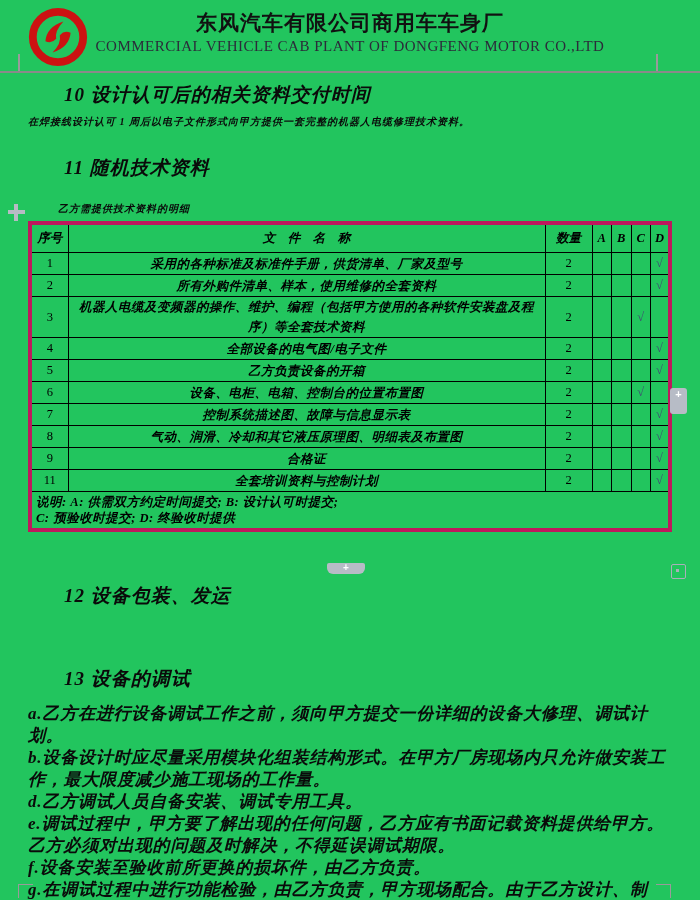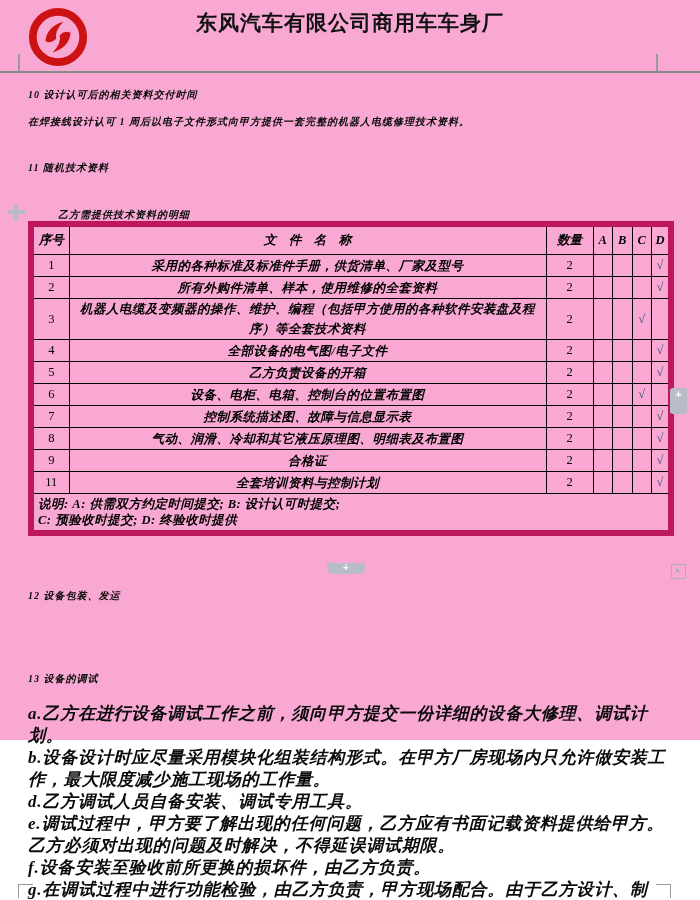--- a/index.html
+++ b/index.html
@@ -1,40 +1,40 @@
 <!DOCTYPE html>
 <html><head>
 <meta charset="utf-8">
 <style>
   html,body{margin:0;padding:0;}
   body{width:700px;height:900px;background:#fff;overflow:hidden;
        font-family:"Liberation Serif", serif;color:#000;}
-  .page{position:relative;width:700px;height:740px;background:#f9a8d4;}
+  .page{position:relative;width:700px;height:900px;background:#22c55e;}
 
   
   .logo{position:absolute;left:24px;top:7px;width:68px;height:60px;}
   .title-cn{position:absolute;left:0;top:9px;width:700px;text-align:center;
             font-family:"Liberation Sans", sans-serif;font-weight:bold;
             font-size:21px;letter-spacing:1px;color:#111;}
   .title-en{position:absolute;left:0;top:38px;width:700px;text-align:center;
             font-family:"Liberation Serif", serif;font-size:15px;
             letter-spacing:.5px;color:#2b2b3a;}
   .header-rule{position:absolute;left:0;top:71px;width:700px;height:2px;background:#8a8a8a;}
   .tick{position:absolute;width:2px;height:17px;background:#9a9a9a;top:54px;}
   .tick-tl{left:18px;} .tick-tr{left:656px;}
 
   
   .doc{position:absolute;font-style:italic;font-weight:700;font-size:10px;
        line-height:21px;letter-spacing:1px;color:#0a0a0a;}
-  .title-line{font-size:10px;}
+  .title-line{font-size:19px;margin-left:36px;}
 
   
   table.doc-table{position:absolute;left:28px;top:221px;width:640px;
                   border-collapse:collapse;table-layout:fixed;
-                  border:6px solid #be185d;padding-left:14px;}
+                  border:4px solid #be185d;padding-left:14px;}
   table.doc-table th, table.doc-table td{border:1.4px solid #000;
       font-size:12.5px;padding:0 2px;overflow:hidden;}
   table.doc-table th{height:27px;font-weight:700;font-style:italic;text-align:center;}
   table.doc-table td{height:21px;text-align:center;
       font-family:"Liberation Serif", serif;}
   td.name-cell{text-align:left;font-style:italic;font-weight:700;
       letter-spacing:.5px;padding-left:4px;line-height:20px;}
   td.num-cell{font-style:normal;font-weight:400;font-size:13px;}
   td.check-cell{color:#3f4e73;font-weight:700;font-style:normal;font-size:13px;}
   tfoot td{border:none !important;text-align:left !important;
@@ -75,29 +75,30 @@
 <body>
 
 <div class="page">
 
   <svg class="logo" viewBox="0 0 100 100">
     <circle cx="50" cy="50" r="42" fill="none" stroke="#cc1212" stroke-width="13"></circle>
     <path d="M29 57 Q 31 33 59 24 Q 44 40 47 53 Q 39 62 29 57 Z" fill="#cc1212"></path>
     <path d="M71 43 Q 69 67 41 76 Q 56 60 53 47 Q 61 38 71 43 Z" fill="#cc1212"></path>
   </svg>
   <div class="title-cn">东风汽车有限公司商用车车身厂</div>
+  <div class="title-en">COMMERCIAL VEHICLE CAB PLANT OF DONGFENG MOTOR CO.,LTD</div>
   <div class="header-rule"></div>
   <div class="tick tick-tl"></div>
   <div class="tick tick-tr"></div>
 
   <div class="doc title-line" style="left:28px;top:84px;">10 设计认可后的相关资料交付时间</div>
   <div class="doc" style="left:28px;top:111px;width:648px;">在焊接线设计认可 1 周后以电子文件形式向甲方提供一套完整的机器人电缆修理技术资料。</div>
 
   <div class="doc title-line" style="left:28px;top:157px;">11 随机技术资料</div>
-  <div class="doc" style="left:58px;top:204px;text-align:center;">乙方需提供技术资料的明细</div>
+  <div class="doc" style="left:58px;top:198px;text-align:center;">乙方需提供技术资料的明细</div>
 
   <div class="move-handle">
     <span class="bar-h"></span>
     <span class="bar-v"></span>
   </div>
 
   <table class="doc-table">
     <colgroup>
       <col class="c-no">
         <col class="c-name">

